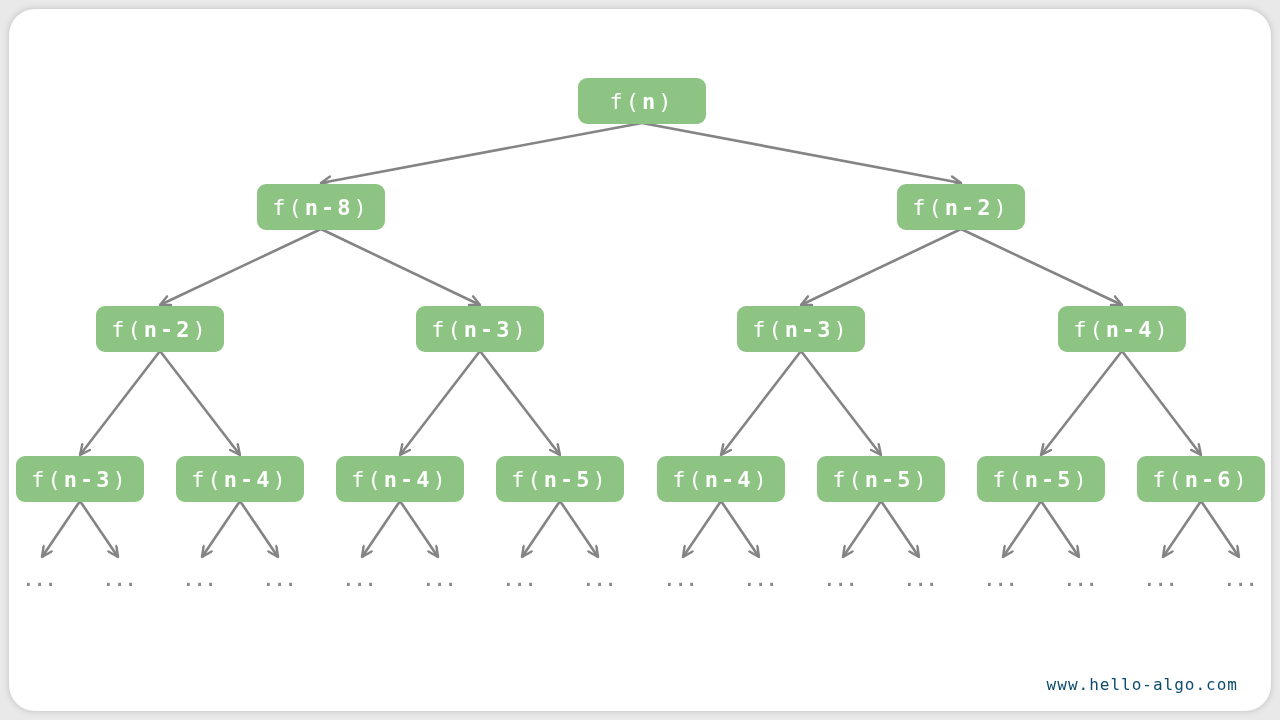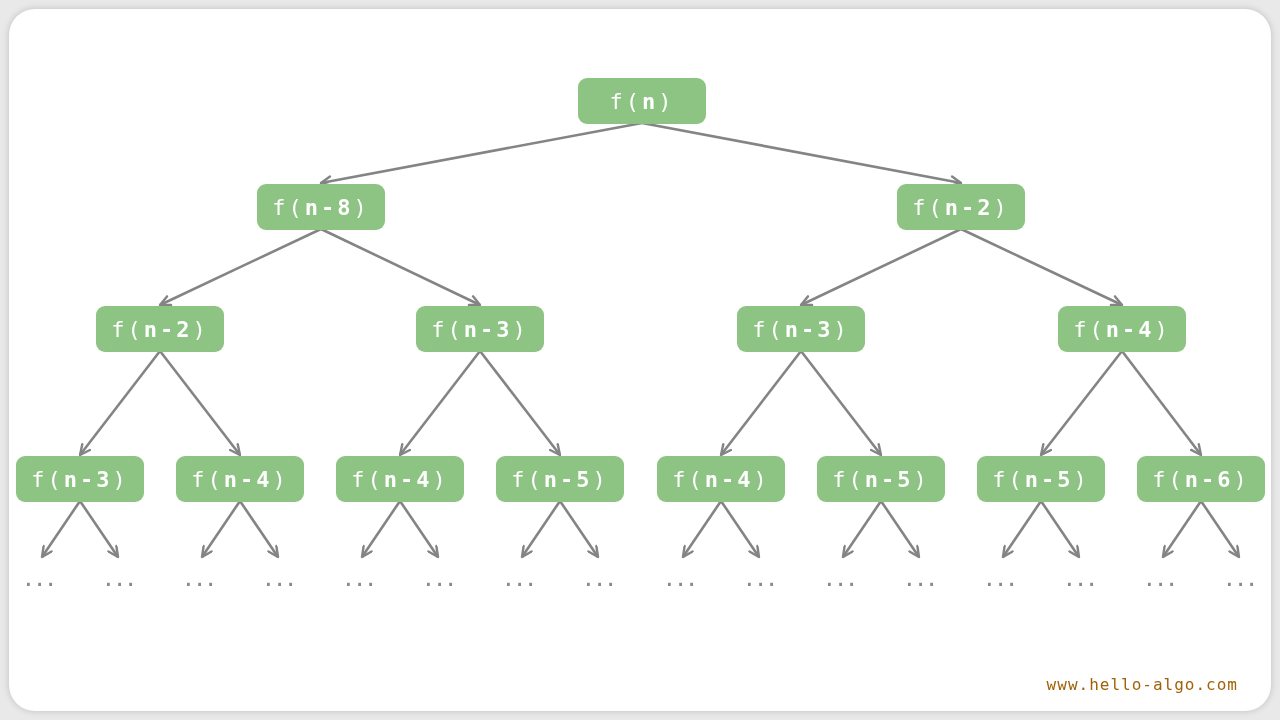--- a/index.html
+++ b/index.html
@@ -144,14 +144,14 @@
       <div class="ellipsis" style="left: 600px; top: 580px; color: rgb(138, 138, 138);">...</div>
       <div class="ellipsis" style="left: 681px; top: 580px; color: rgb(138, 138, 138);">...</div>
       <div class="ellipsis" style="left: 761px; top: 580px; color: rgb(138, 138, 138);">...</div>
       <div class="ellipsis" style="left: 841px; top: 580px; color: rgb(138, 138, 138);">...</div>
       <div class="ellipsis" style="left: 921px; top: 580px; color: rgb(138, 138, 138);">...</div>
       <div class="ellipsis" style="left: 1001px; top: 580px; color: rgb(138, 138, 138);">...</div>
       <div class="ellipsis" style="left: 1081px; top: 580px; color: rgb(138, 138, 138);">...</div>
       <div class="ellipsis" style="left: 1161px; top: 580px; color: rgb(138, 138, 138);">...</div>
       <div class="ellipsis" style="left: 1241px; top: 580px; color: rgb(138, 138, 138);">...</div>
     </div>
-  <div class="watermark" style="color: #a16207;">www.hello-algo.com</div>
+  <div class="watermark" style="color: #0c4a6e;">www.hello-algo.com</div>
 </div>
 
 </body></html>

